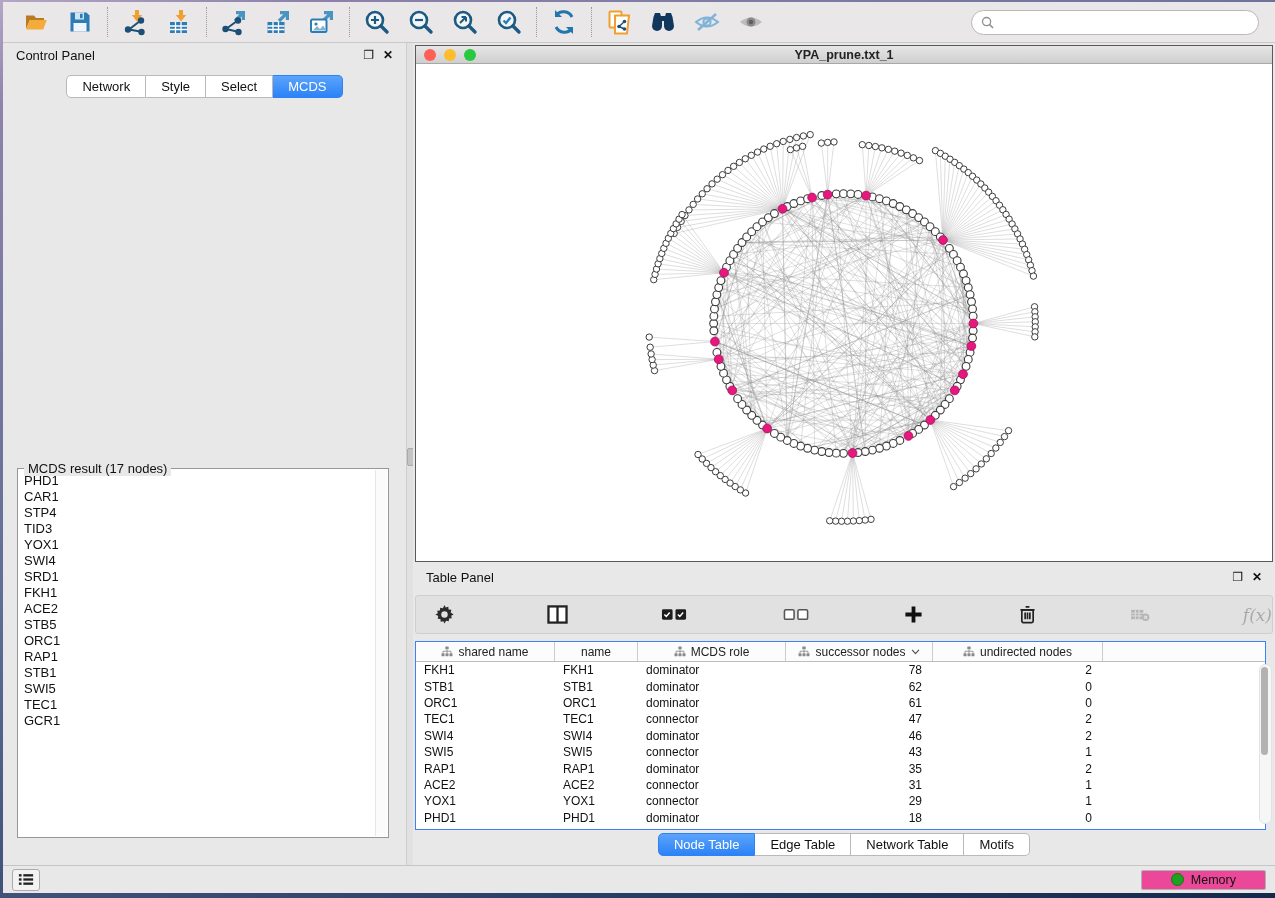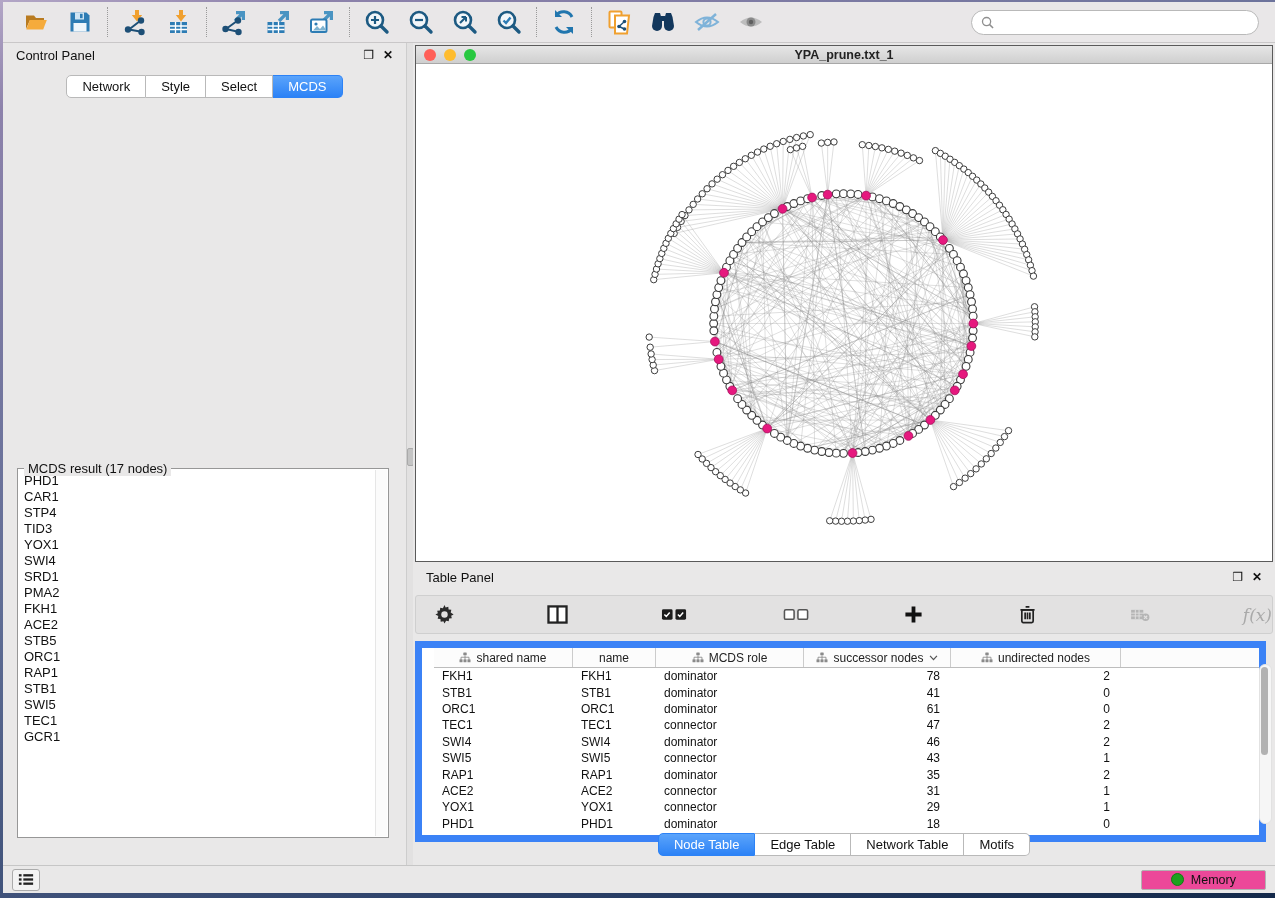--- a/index.html
+++ b/index.html
@@ -62,21 +62,21 @@
   .light{width:12px;height:12px;border-radius:50%;}
   .net-canvas{position:absolute;top:18px;left:0;right:0;bottom:0;background:#fff;overflow:hidden;}
   .net-canvas svg{display:block;width:100%;height:100%;}
 
   
   .tp{position:absolute;left:0;right:0;top:522px;bottom:0;}
   .tp-toolbar{position:absolute;left:2px;right:2px;top:30px;height:37px;background:#e2e1e1;
     border:1px solid #cfcfcf;border-radius:3px;display:flex;align-items:center;gap:19px;padding-left:17px;justify-content:space-between;}
   .tp-ico{display:flex;align-items:center;justify-content:center;width:22px;height:22px;}
   .fx{font-family:"DejaVu Serif",serif;font-style:italic;font-size:17px;color:#a9a9a9;}
-  .tp-table{position:absolute;left:2px;right:9px;top:76px;height:187px;background:#fff;border:7px solid #3b82f6;overflow:hidden;padding-left:12px;}
+  .tp-table{position:absolute;left:2px;right:9px;top:76px;height:187px;background:#fff;border:1px solid #3b82f6;overflow:hidden;}
   .th-row{display:flex;height:19px;background:#fcfcfc;border-bottom:1px solid #bdbdbd;font-size:12px;color:#222;}
   .th{display:flex;align-items:center;justify-content:center;gap:5px;border-right:1px solid #ccc;box-sizing:border-box;height:100%;}
   .th.fill{flex:1;border-right:none;}
   .tbody .tr{display:flex;height:16.4px;align-items:center;font-size:12px;color:#111;}
   .td{box-sizing:border-box;padding:0 8px;white-space:nowrap;overflow:hidden;}
   .td.num{text-align:right;padding-right:11px;}
   .tp-vscroll{position:absolute;right:3px;top:99px;width:11px;height:158px;background:#f6f6f6;border:1px solid #e2e2e2;border-radius:6px;}
   .tp-thumb{position:absolute;top:2px;left:1px;width:7px;height:88px;background:#b2b2b2;border-radius:4px;}
   .tp-tabs{position:absolute;left:0;right:0;bottom:9px;display:flex;justify-content:center;}
 
@@ -268,21 +268,20 @@
     <div class="mcds-box">
       <span class="mcds-legend">MCDS result (17 nodes)</span>
       <div class="mcds-list" id="mcds-list">
             <div>PHD1</div>
             <div>CAR1</div>
             <div>STP4</div>
             <div>TID3</div>
             <div>YOX1</div>
             <div>SWI4</div>
             <div>SRD1</div>
-            <div>PMA2</div>
             <div>FKH1</div>
             <div>ACE2</div>
             <div>STB5</div>
             <div>ORC1</div>
             <div>RAP1</div>
             <div>STB1</div>
             <div>SWI5</div>
             <div>TEC1</div>
             <div>GCR1</div>
           </div>
@@ -1122,21 +1121,21 @@
                 <span class="td" style="width: 139px;">FKH1</span>
                 <span class="td" style="width: 83px;">FKH1</span>
                 <span class="td" style="width: 148px;">dominator</span>
                 <span class="td num" style="width: 147px;">78</span>
                 <span class="td num" style="width: 170px;">2</span>
               </div>
               <div class="tr">
                 <span class="td" style="width: 139px;">STB1</span>
                 <span class="td" style="width: 83px;">STB1</span>
                 <span class="td" style="width: 148px;">dominator</span>
-                <span class="td num" style="width: 147px;">41</span>
+                <span class="td num" style="width: 147px;">62</span>
                 <span class="td num" style="width: 170px;">0</span>
               </div>
               <div class="tr">
                 <span class="td" style="width: 139px;">ORC1</span>
                 <span class="td" style="width: 83px;">ORC1</span>
                 <span class="td" style="width: 148px;">dominator</span>
                 <span class="td num" style="width: 147px;">61</span>
                 <span class="td num" style="width: 170px;">0</span>
               </div>
               <div class="tr">

